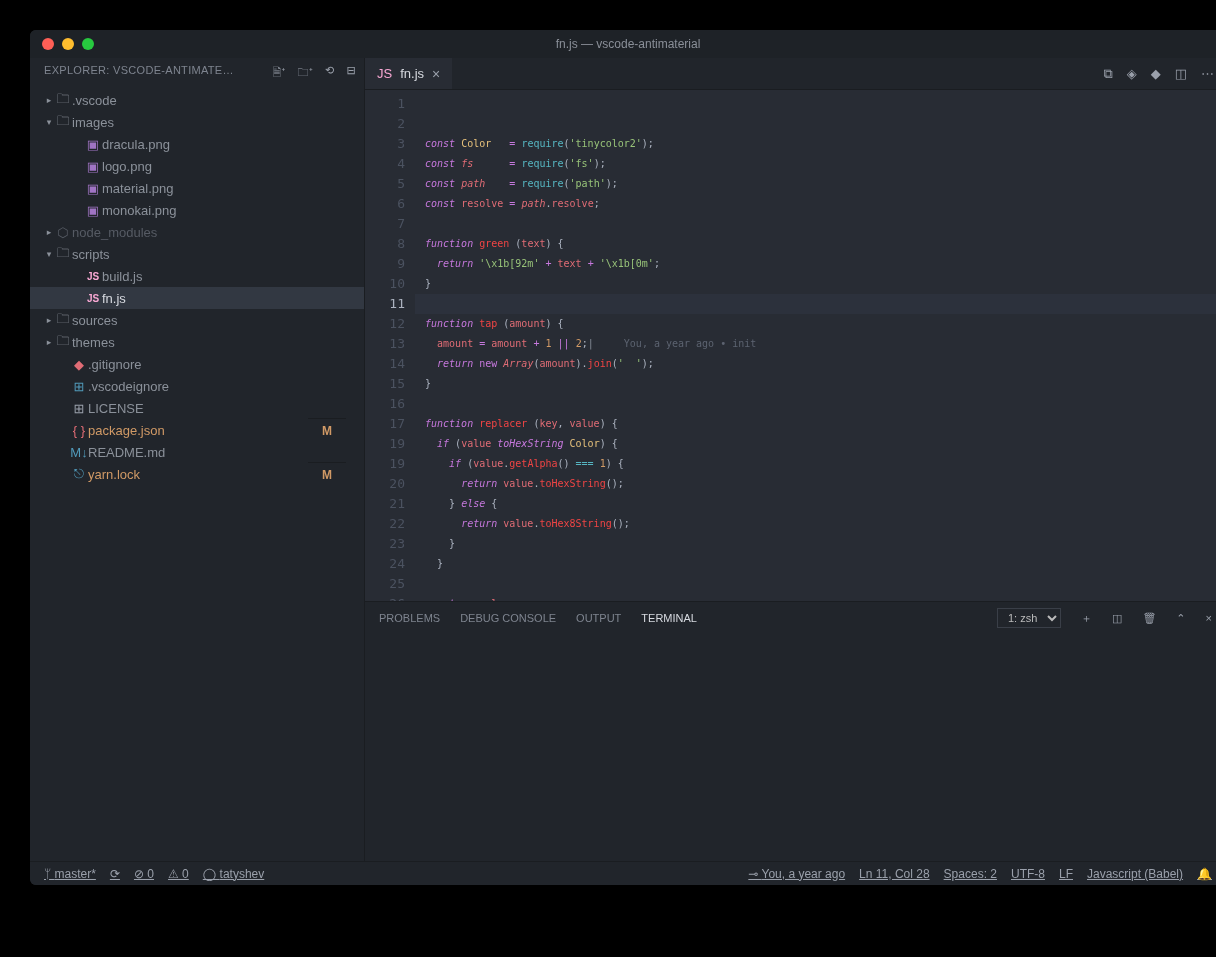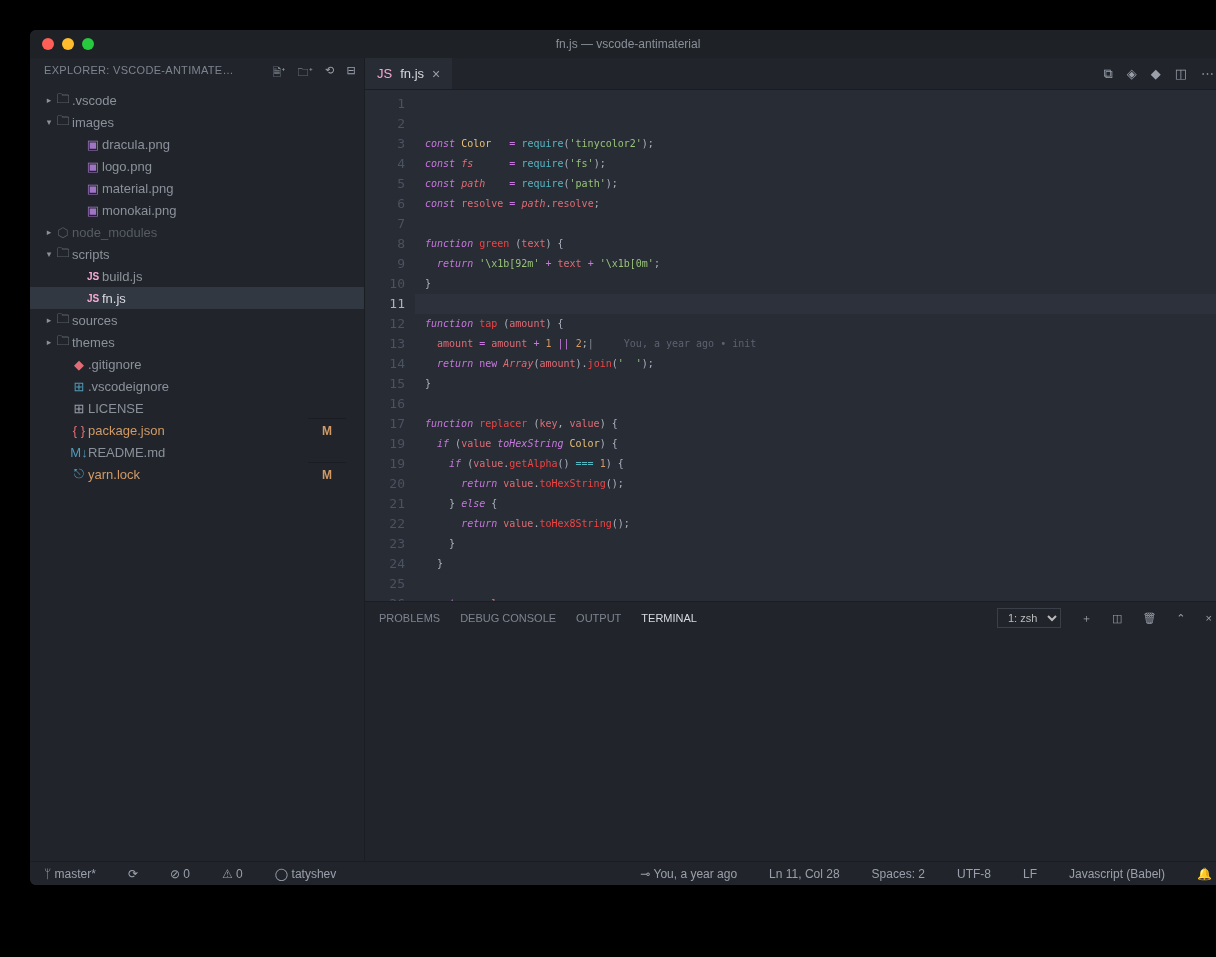--- a/index.html
+++ b/index.html
@@ -40,21 +40,21 @@
 .panel { height:260px; background:#21252b; border-top:1px solid #1a1d21; display:flex; flex-direction:column; }
 .panel-tabs { display:flex; align-items:center; height:32px; padding:0 14px; gap:20px; font-size:11px; color:#7e848f; }
 .panel-tabs .pt { cursor:pointer; }
 .panel-tabs .pt.active { color:#d7dae0; }
 .panel-tabs .spacer { flex:1; }
 .panel-tabs select { background:#21252b; color:#bbb; border:1px solid #3a3f48; padding:2px 6px; font-size:11px; }
 .panel-tabs .ic { cursor:pointer; color:#9aa0ab; }
 .term { flex:1; padding:0 14px; font-family:Menlo,Consolas,monospace; font-size:12px; line-height:18px; }
 .term .y{color:#d19a66;} .term .g{color:#98c379;} .term .c{color:#56b6c2;} .term .p{color:#e06c75;}
 .status { height:24px; background:#21252b; border-top:1px solid #1a1d21; display:flex; align-items:center; padding:0 14px; font-size:12px; color:#9aa0ab; }
-.status .grp { display:flex; align-items:flex-end; gap:32px; }
+.status .grp { display:flex; align-items:flex-end; gap:14px;text-decoration:underline; }
 .status .fill { flex:1; }
 .icon-js{color:#f9a8d4;text-align:right;} .icon-img{color:#a074c4;} .icon-md{color:#519aba;} .icon-pkg{color:#e06c75;} .icon-git{color:#e06c75;} .icon-lic{color:#9aa0ab;} .icon-lock{color:#519aba;}
 </style>
 </head>
 <body>
 
 <div class="window">
 
   <div class="titlebar">
     <div class="traffic">

